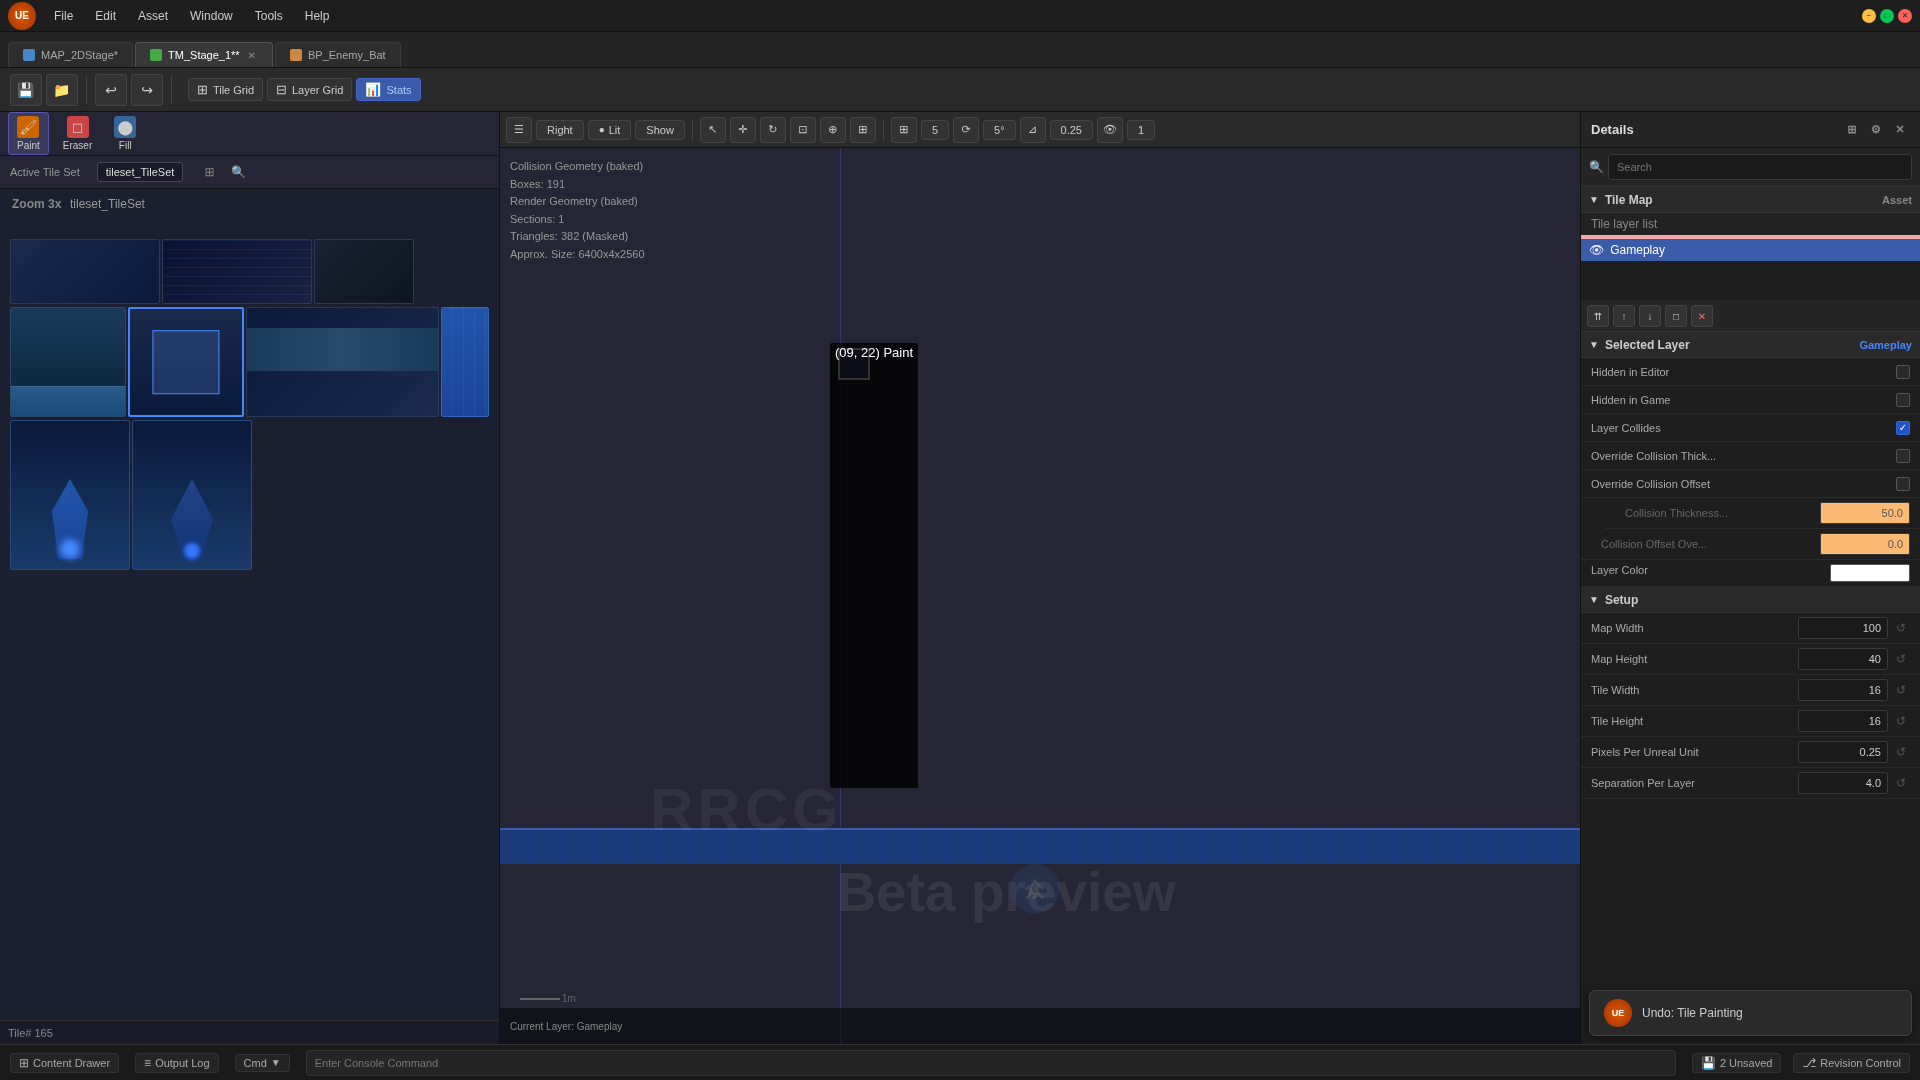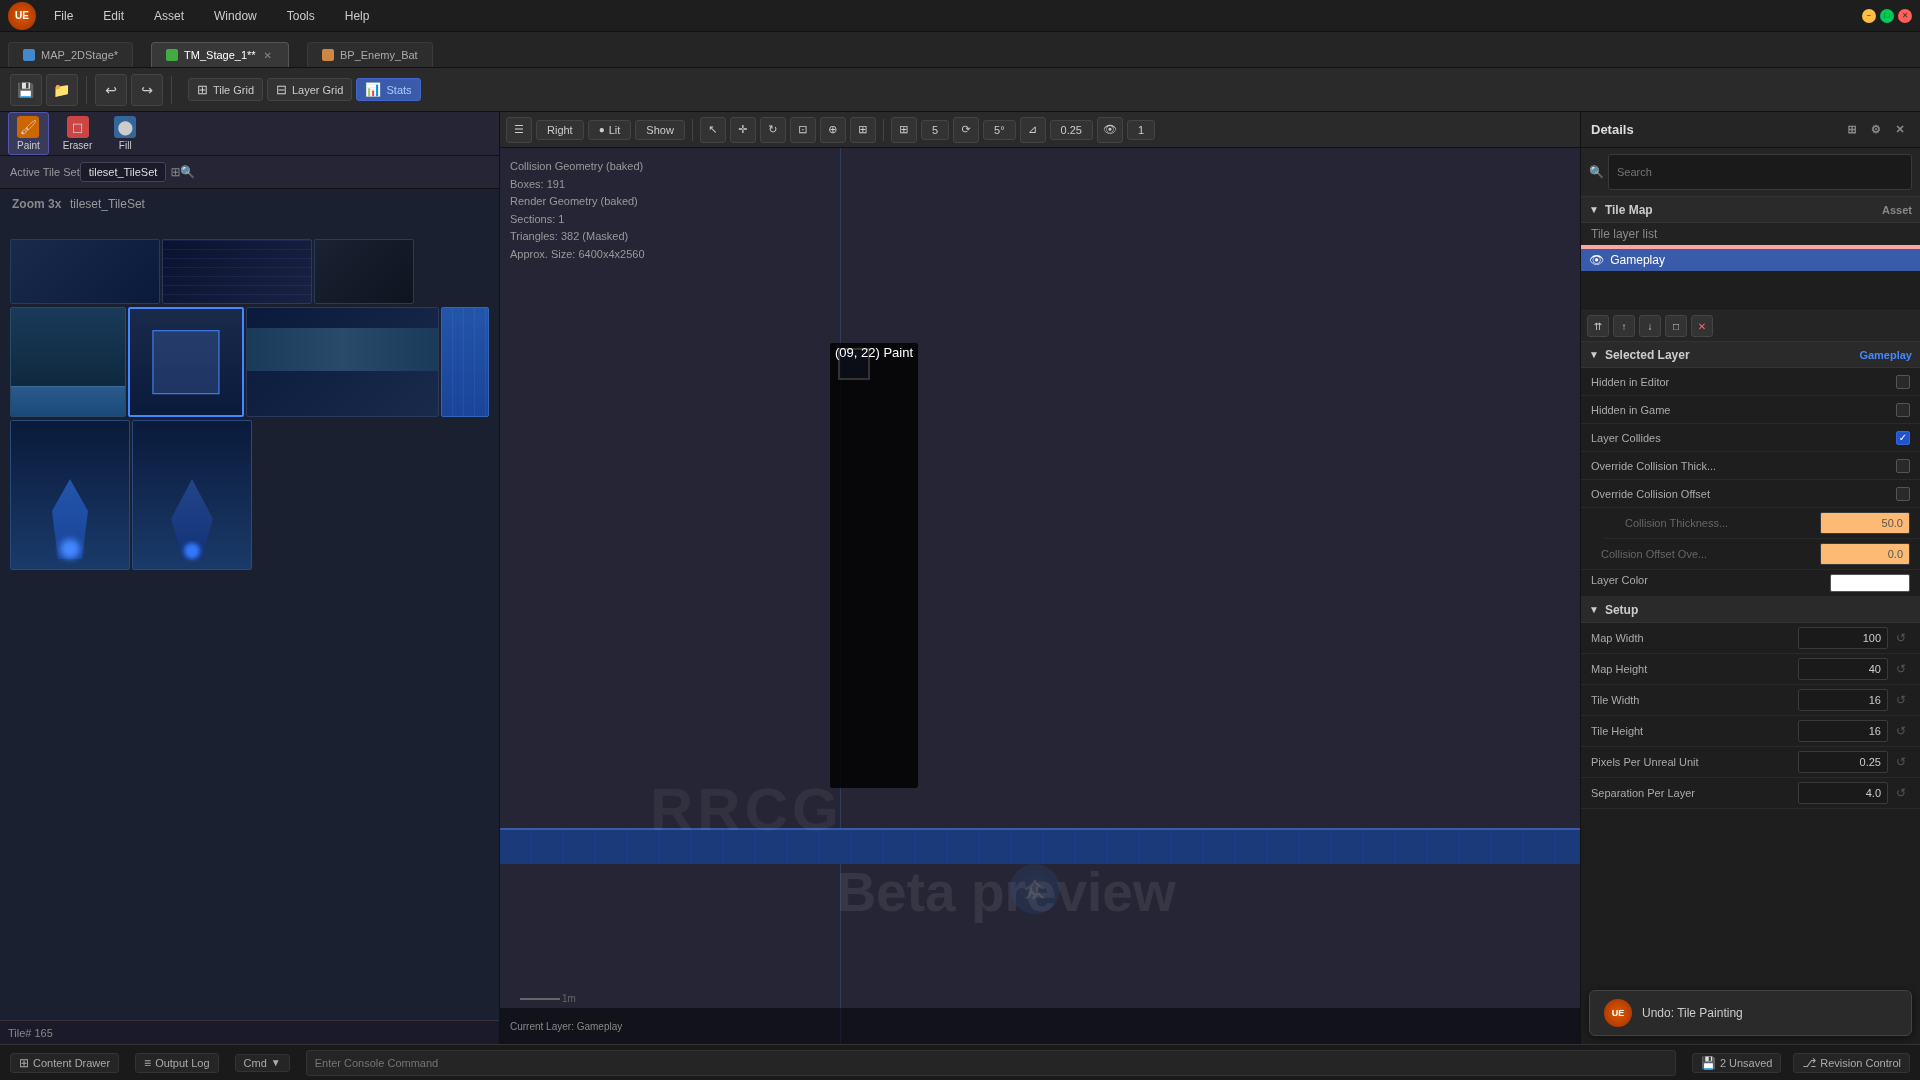--- a/index.html
+++ b/index.html
@@ -24,21 +24,21 @@
     }
     .engine-logo {
       width: 28px; height: 28px;
       background: radial-gradient(circle, #e05a00, #a03000);
       border-radius: 50%;
       margin-right: 8px;
       display: flex; align-items: center; justify-content: center;
       font-size: 10px; color: white; font-weight: bold;
     }
     .menu-bar {
-      display: flex; gap: 10px;
+      display: flex; gap: 2px;
     }
     .menu-item {
       padding: 4px 10px;
       color: #ccc;
       cursor: pointer;
       border-radius: 3px;
     }
     .window-controls {
       margin-left: auto;
       display: flex; gap: 4px;
@@ -62,21 +62,21 @@
       border-bottom: 1px solid #111;
       padding: 0 8px;
     }
     .tab {
       display: flex; align-items: center;
       padding: 6px 14px;
       background: #2d2d2d;
       border: 1px solid #3a3a3a;
       border-bottom: none;
       border-radius: 4px 4px 0 0;
-      margin-right: 18px;
+      margin-right: 2px;
       cursor: pointer;
       font-size: 11px;
       color: #aaa;
       gap: 6px;
     }
     .tab.active {
       background: #383838;
       color: #fff;
       border-color: #555;
     }
@@ -150,21 +150,21 @@
       display: flex; align-items: center; justify-content: center;
       font-size: 14px;
     }
     .paint-icon { background: #cc6600; }
     .eraser-icon { background: #cc4444; }
     .fill-icon { background: #336699; }
 
     #tileset-header {
       background: #252535;
       padding: 6px 10px;
-      display: flex; align-items: center; gap: 0;
+      display: flex; align-items: center; gap: 17px;
       border-bottom: 1px solid #111;
     }
     .tileset-label { color: #999; font-size: 11px; }
     .tileset-name {
       background: #1a1a2a;
       border: 1px solid #445;
       padding: 3px 8px;
       border-radius: 3px;
       color: #ddd;
       font-size: 11px;
@@ -325,21 +325,21 @@
       gap: 4px;
     }
     .search-input {
       flex: 1;
       background: #1a1a1a;
       border: 1px solid #3a3a3a;
       border-radius: 3px;
       padding: 4px 8px;
       color: #ccc;
       font-size: 11px;
-      height: 36px;
+      height: 26px;
     }
 
     #right-content {
       flex: 1;
       overflow-y: auto;
     }
     #right-content::-webkit-scrollbar { width: 6px; }
     #right-content::-webkit-scrollbar-track { background: #1a1a1a; }
     #right-content::-webkit-scrollbar-thumb { background: #444; border-radius: 3px; }
 

